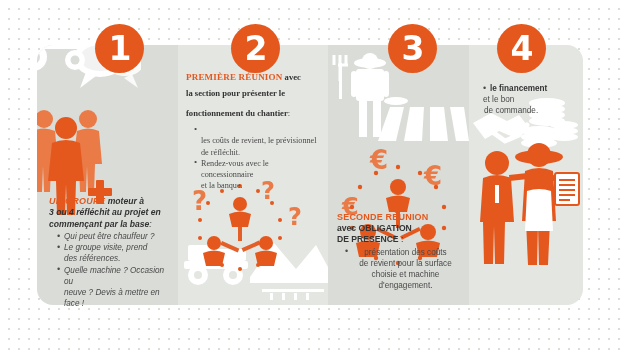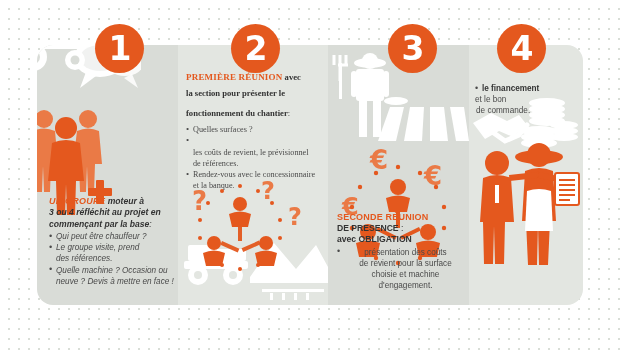--- a/index.html
+++ b/index.html
@@ -37,21 +37,21 @@
   }
   #badge-1{left:95px;top:24px;}
   #badge-2{left:231px;top:24px;}
   #badge-3{left:388px;top:24px;}
   #badge-4{left:497px;top:24px;}
 
   .txt{position:absolute;z-index:5;color:#4a4a4a;font-size:8.2px;line-height:11.2px;}
   .head-or{color:#e4581e;font-weight:bold;font-size:9px;letter-spacing:.2px;}
   .head-bk{color:#333333;font-weight:bold;font-size:8.6px;}
   .bold{font-weight:bold;color:#333;}
-  .bullets{margin:0;padding:0;list-style:none;}
+  .bullets{margin:8px;padding:0;list-style:none;}
   .bullets li{position:relative;padding-left:7px;margin:0;}
   .bullets li::before{content:"\2022";position:absolute;left:0;top:-0.5px;color:#4a4a4a;font-size:9px;}
   .bullets li.nb{padding-left:7px;}
   .bullets li.nb::before{content:"";}
 
   #text-1{left:49px;top:196px;width:126px;font-style:italic;}
   #text-2{left:186px;top:72px;width:140px;font-family:Liberation Serif, serif;}
   #text-3{left:337px;top:212px;width:130px;}
   #text-4{left:475px;top:82px;width:108px;}
 
@@ -193,22 +193,21 @@
   </div>
 
   <div class="badge" id="badge-2">2</div>
 
   <div class="txt" id="text-2">
     <div>
       <span class="head-or">PREMIÈRE RÉUNION</span><span class="head-bk"> avec</span>
     </div>
     <div class="head-bk" style="line-height:20px;"><span>la section pour présenter le fonctionnement du chantier</span><span style="font-weight:normal">:</span></div>
     <ul class="bullets" style="margin-top:1px;">
-      <li><span>Quelles surfaces ?</span></li>
-      <li><br><span>les coûts de revient, le prévisionnel</span><br><span>de références.</span></li>
+      <li><br><span>les coûts de revient, le prévisionnel</span><br><span>de réfléchit.</span></li>
       <li><span>Rendez-vous avec le concessionnaire</span><br><span>et la banque.</span></li>
     </ul>
   </div>
 
   <div class="panel" id="panel-3">
     <svg class="art" style="left:0;top:0;width:141px;height:260px;position:absolute;" viewBox="0 0 141 260">
 
       <g class="wht">
         <path d="M12 10 L12 36 M6 10 L6 20 M18 10 L18 20 M10 20 L20 20" stroke="#ffffff" stroke-width="3" fill="none"></path>
         <rect x="11" y="18" width="3" height="36"></rect>
@@ -270,22 +269,22 @@
             <circle cx="92" cy="128" r="2.2"></circle>
         </g>
       </g>
     </svg>
   </div>
 
   <div class="badge" id="badge-3">3</div>
 
   <div class="txt" id="text-3">
     <div class="head-or">SECONDE RÉUNION</div>
+    <div class="head-bk">avec OBLIGATION</div>
     <div class="head-bk"><span>DE PRESENCE</span><span style="font-weight:normal"> </span><span style="font-weight:normal">:</span></div>
-    <div class="head-bk">avec OBLIGATION</div>
     <ul class="bullets" style="margin-top:1px;text-align:center;">
       <li><span>présentation des coûts</span></li>
       <li class="nb"><span>de revient pour la surface</span></li>
       <li class="nb"><span>choisie et machine d'engagement.</span></li>
     </ul>
   </div>
 
   <div class="panel" id="panel-4">
     <svg class="art" style="left:0;top:0;width:114px;height:260px;position:absolute;" viewBox="0 0 114 260">
 

